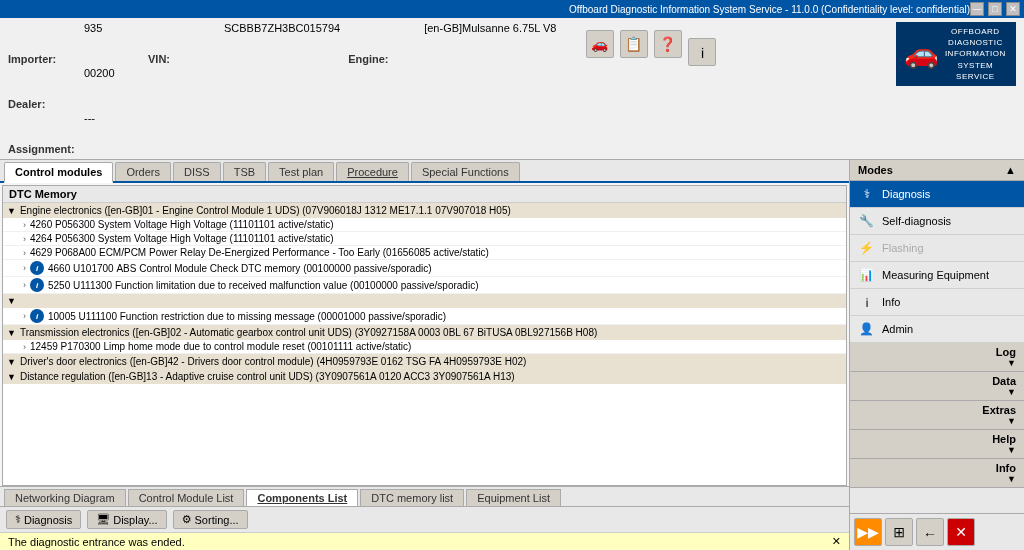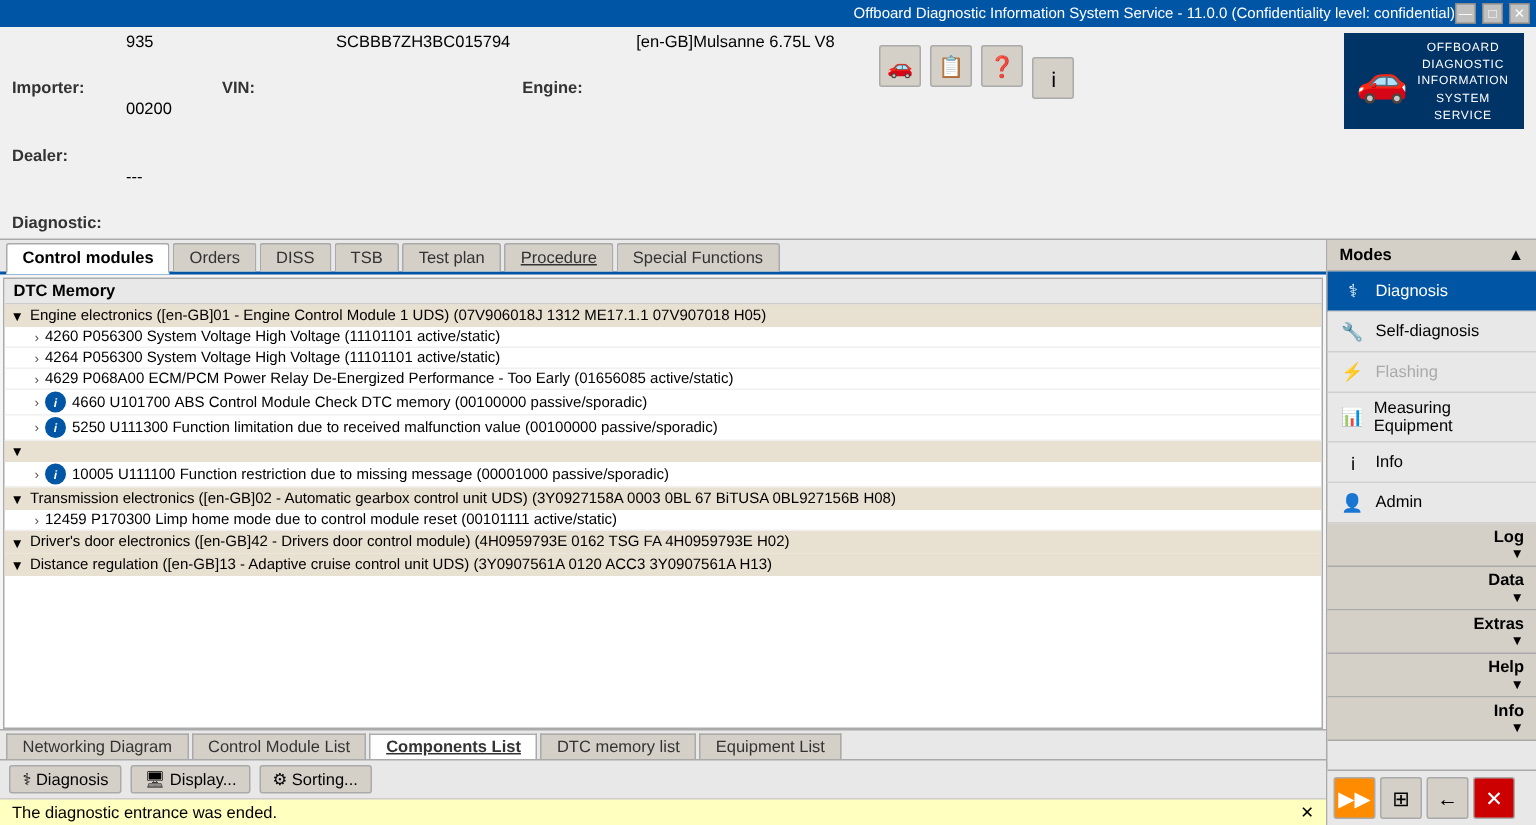--- a/index.html
+++ b/index.html
@@ -194,21 +194,21 @@
       border-top: 1px solid #ccc;
       padding: 2px 8px;
       font-size: 11px;
       display: flex;
       align-items: center;
       gap: 8px;
     }
 
     
     #right-panel {
-      width: 140px;
+      width: 175px;
       background: #e8e8e8;
       border-left: 1px solid #aaa;
       display: flex;
       flex-direction: column;
     }
     .right-panel-header {
       background: #d4d0c8;
       padding: 4px 8px;
       font-weight: bold;
       font-size: 11px;
@@ -307,21 +307,21 @@
     <div class="header-info">
       <div class="header-row">
         <span class="header-label">Importer:</span>
         <span class="header-value">935</span>
       </div>
       <div class="header-row">
         <span class="header-label">Dealer:</span>
         <span class="header-value">00200</span>
       </div>
       <div class="header-row">
-        <span class="header-label">Diagnostic:</span>
+        <span class="header-label">Assignment:</span>
         <span class="header-value">---</span>
       </div>
     </div>
     <div class="header-vin-section">
       <div class="header-row">
         <span class="header-label">VIN:</span>
         <span class="header-value">SCBBB7ZH3BC015794</span>
       </div>
       <div class="header-row">
         <span class="header-label">Engine:</span>

